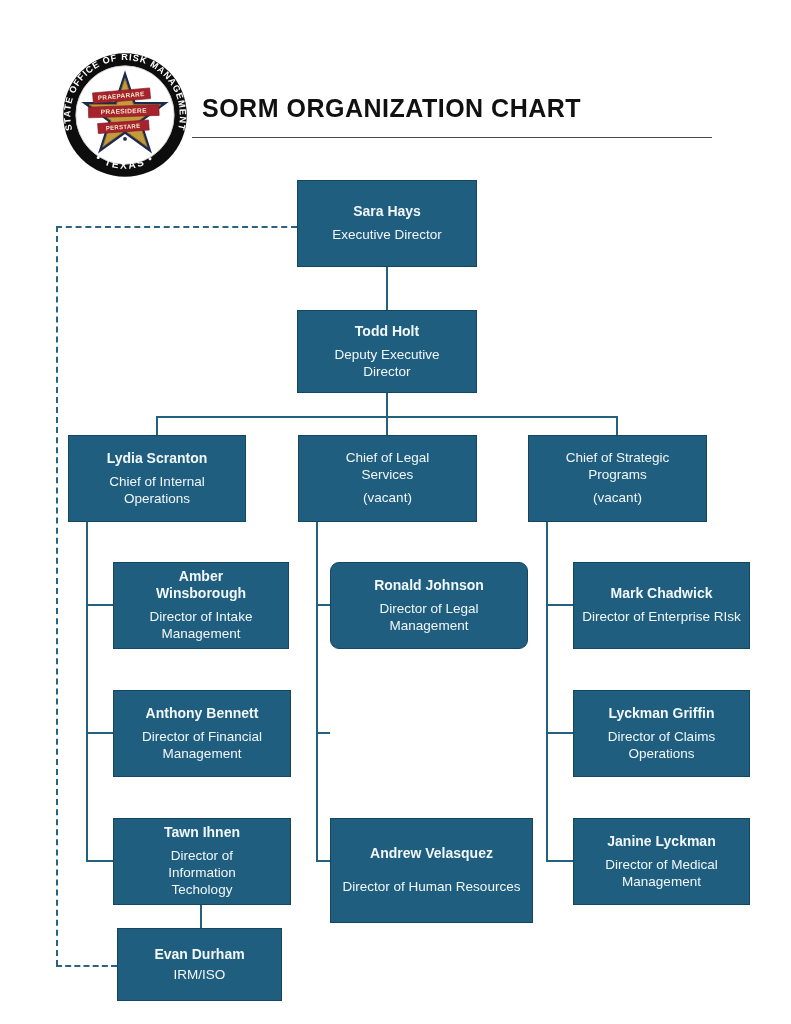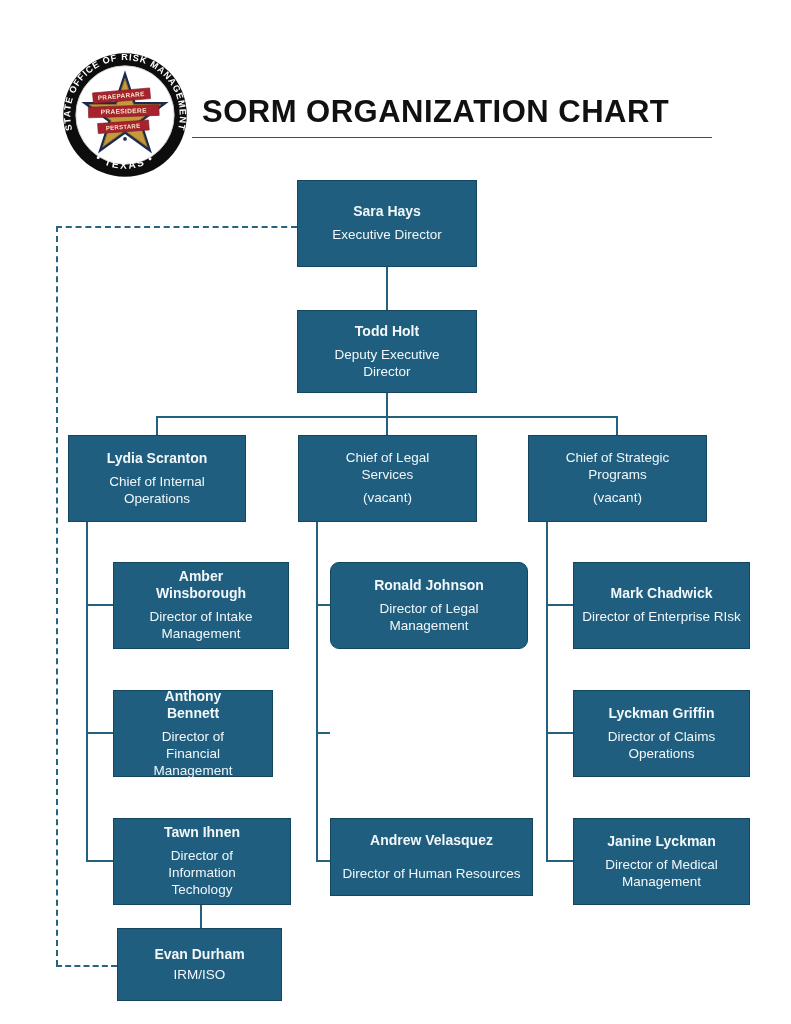--- a/index.html
+++ b/index.html
@@ -1,20 +1,20 @@
 <!DOCTYPE html>
 <html><head>
 <meta charset="utf-8">
 <style>
   html,body{margin:0;padding:0;background:#fff;}
   body{font-family:"Liberation Sans", sans-serif;}
   #canvas{position:relative;width:791px;height:1024px;background:#ffffff;overflow:hidden;}
 
   
-  .page-title{position:absolute;left:202px;top:94px;font-size:31px;font-weight:700;color:#111;letter-spacing:.5px;white-space:nowrap;}
+  .page-title{position:absolute;left:202px;top:94px;font-size:25px;font-weight:700;color:#111;letter-spacing:.5px;white-space:nowrap;}
   .title-rule{position:absolute;left:192px;top:137px;width:520px;height:1px;background:#4a4a4a;}
 
   
   .node{position:absolute;background:#1f5e7e;border:1px solid #14465f;box-sizing:border-box;
         display:flex;flex-direction:column;justify-content:center;align-items:center;
         text-align:center;color:#f1f7fa;padding:4px 23px;gap:7px;}
   .node .nm{font-size:14px;font-weight:700;line-height:1.22;}
   .node .tt{font-size:13.5px;font-weight:400;line-height:1.25;}
   .node.vacant .nm{font-weight:400;font-size:13.5px;}
   .node.small-gap{gap:4px;}
@@ -119,42 +119,42 @@
   <div class="node vacant" style="left:528px;top:435px;width:179px;height:87px;">
     <div class="nm">Chief of Strategic Programs</div>
     <div class="tt">(vacant)</div>
   </div>
 
   <div class="node" style="left:113px;top:562px;width:176px;height:87px;">
     <div class="nm">Amber Winsborough</div>
     <div class="tt">Director of Intake Management</div>
   </div>
 
-  <div class="node" style="left:113px;top:690px;width:160px;height:87px;">
+  <div class="node" style="left:113px;top:690px;width:178px;height:87px;">
     <div class="nm">Anthony Bennett</div>
     <div class="tt">Director of Financial Management</div>
   </div>
 
   <div class="node" style="left:113px;top:818px;width:178px;height:87px;">
     <div class="nm">Tawn Ihnen</div>
     <div class="tt">Director of Information Techology</div>
   </div>
 
   <div class="node small-gap" style="left:117px;top:928px;width:165px;height:73px;">
     <div class="nm">Evan Durham</div>
     <div class="tt">IRM/ISO</div>
   </div>
 
   <div class="node" style="left:330px;top:562px;width:198px;height:87px;border-radius:9px;">
     <div class="nm">Ronald Johnson</div>
     <div class="tt">Director of Legal Management</div>
   </div>
 
 
-  <div class="node" style="left:330px;top:818px;width:203px;height:78px;padding:4px 2px;gap:17px;">
+  <div class="node" style="left:330px;top:818px;width:203px;height:105px;padding:4px 2px;gap:17px;">
     <div class="nm">Andrew Velasquez</div>
     <div class="tt">Director of Human Resources</div>
   </div>
 
   <div class="node" style="left:573px;top:562px;width:177px;height:87px;padding:20px 2px;">
     <div class="nm">Mark Chadwick</div>
     <div class="tt">Director of Enterprise RIsk</div>
   </div>
 
   <div class="node" style="left:573px;top:690px;width:177px;height:87px;">

